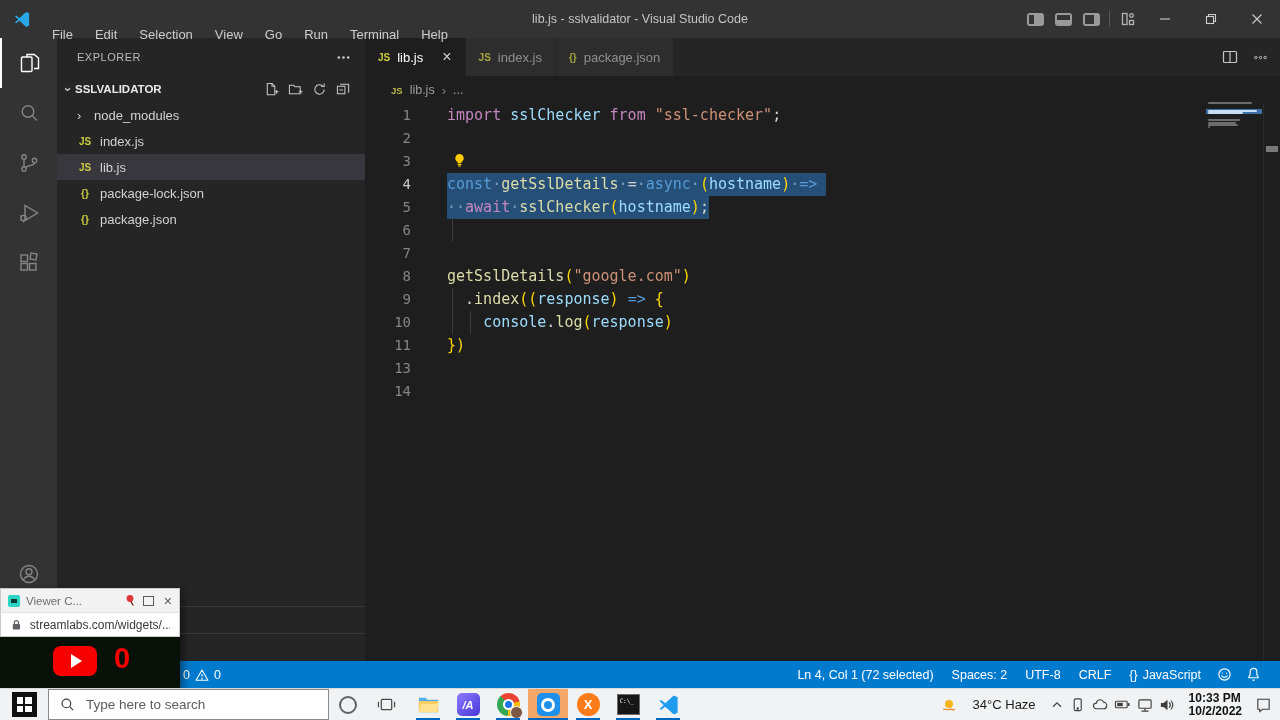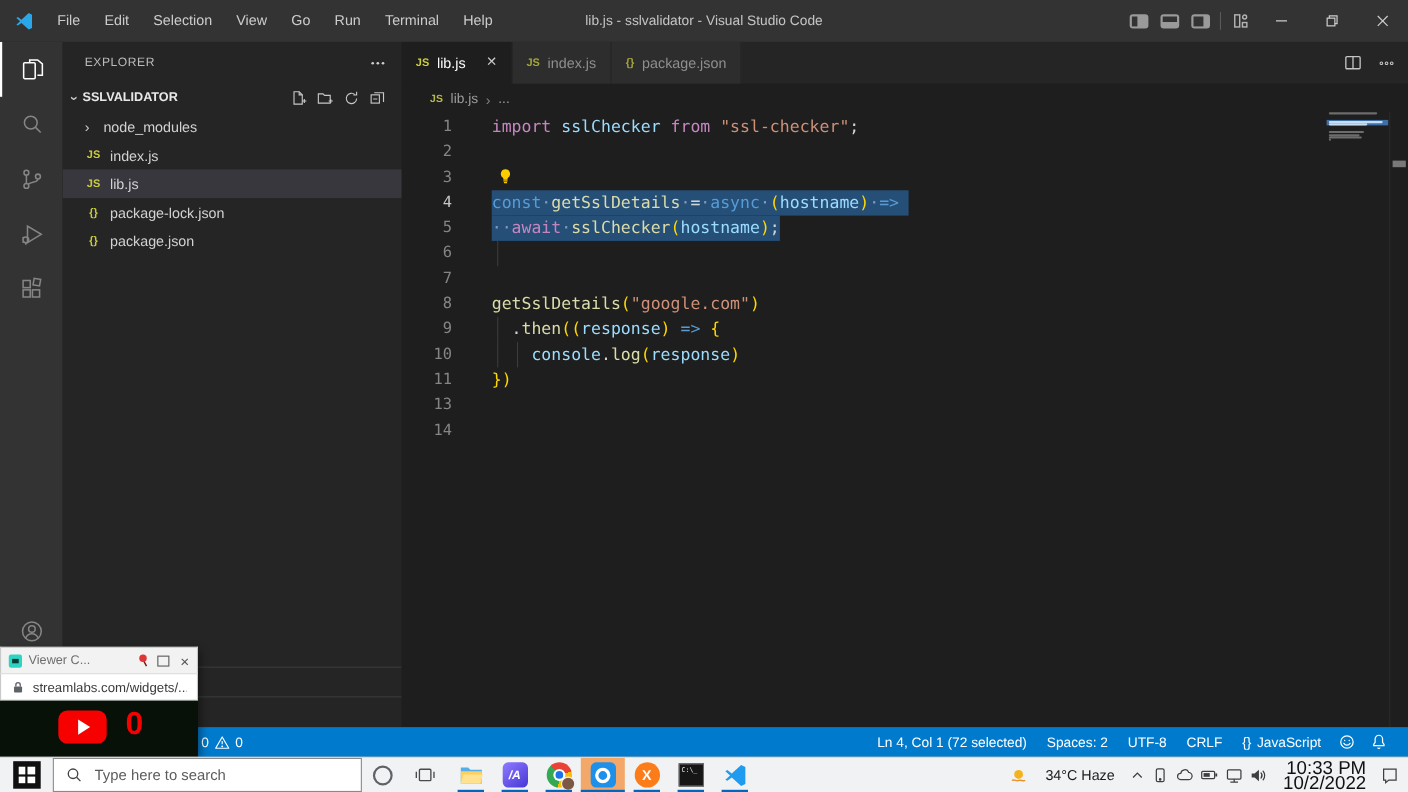--- a/index.html
+++ b/index.html
@@ -4,21 +4,21 @@
 <style>
   html,body{margin:0;padding:0;width:1280px;height:720px;overflow:hidden;background:#1e1e1e;
     font-family:"Liberation Sans",sans-serif;}
   .screen{position:relative;width:1280px;height:720px;background:#1e1e1e;}
 
   
   .titlebar{position:absolute;left:0;top:0;width:1280px;height:38px;background:#333333;
     display:flex;align-items:center;color:#cccccc;z-index:5;}
   .vslogo{margin:0 10px 0 13px;display:flex;}
   .menubar{display:flex;height:38px;}
-  .menu-item{padding:0 11px;font-size:13px;line-height:38px;color:#cccccc;cursor:default;}
+  .menu-item{padding:16px 11px;font-size:13px;line-height:38px;color:#cccccc;cursor:default;}
   .win-title{position:absolute;left:50%;transform:translateX(-50%);font-size:12.5px;color:#c5c5c5;white-space:nowrap;}
   .win-controls{margin-left:auto;display:flex;align-items:center;height:38px;}
   .wc{height:38px;display:flex;align-items:center;justify-content:center;}
   .wc.pane{width:28px;}
   .wc.sys{width:46px;}
   .wc-divider{width:1px;height:16px;background:#5a5a5a;margin:0 4px;}
   .panebox{width:17px;height:13px;border-radius:3px;background:#9a9a9a;position:relative;overflow:hidden;}
   .panebox .dark{position:absolute;background:#333333;}
 
   
@@ -137,21 +137,21 @@
   .slabs{width:23px;height:23px;border-radius:5px;background:#1e90ea;display:flex;align-items:center;justify-content:center;}
   .slabs i{width:8px;height:8px;border:3px solid #fff;border-radius:50%;display:block;}
   .xampp{width:23px;height:23px;border-radius:50%;background:#fb7c19;color:#fff;font-weight:800;font-size:13px;
     display:flex;align-items:center;justify-content:center;}
   .term{width:23px;height:21px;background:#161616;border:1px solid #6a6a6a;box-sizing:border-box;
     color:#e8e8e8;font-size:6px;font-family:"DejaVu Sans Mono",monospace;padding:2px 0 0 2px;}
   .tray{margin-left:auto;display:flex;align-items:center;gap:6px;padding-right:8px;}
   .weather{display:flex;align-items:center;gap:15px;margin-right:8px;}
   .weather-text{font-size:13px;color:#1b1b1b;white-space:nowrap;}
   .tray svg{flex:none;}
-  .clock{font-size:17px;line-height:13px;text-align:right;color:#111;margin:0 7px;white-space:nowrap;}
+  .clock{font-size:12px;line-height:13px;color:#111;margin:0 7px;white-space:nowrap;font-weight:bold;}
 </style>
 </head>
 <body>
 
 <div class="screen">
 
   <header class="titlebar">
     <span class="vslogo">
       <svg width="18" height="18" viewBox="0 0 24 24">
           <path d="M17.5 2.5 8.6 10.6 4.4 7.4 2.5 8.4l4.5 4.1-4.5 4.1 1.9 1 4.2-3.2 8.9 8.1 4-1.9V4.4z" fill="#2aa7e8"></path>
@@ -387,21 +387,21 @@
           <div class="ln">7</div>
           <div class="lc"></div>
         </div>
         <div class="line">
           <div class="ln">8</div>
           <div class="lc"><span class="tok fn">getSslDetails</span><span class="tok br">(</span><span class="tok st">"google.com"</span><span class="tok br">)</span></div>
         </div>
         <div class="line">
           <div class="ln">9</div>
           <span class="guide" style="left: 87px;"></span>
-          <div class="lc"><span class="tok sp">  </span><span class="tok pu">.</span><span class="tok fn">then</span><span class="tok br">(</span><span class="tok br">(</span><span class="tok vr">response</span><span class="tok br">)</span><span class="tok sp"> </span><span class="tok k2">=&gt;</span><span class="tok sp"> </span><span class="tok br">{</span></div>
+          <div class="lc"><span class="tok sp">  </span><span class="tok pu">.</span><span class="tok fn">index</span><span class="tok br">(</span><span class="tok br">(</span><span class="tok vr">response</span><span class="tok br">)</span><span class="tok sp"> </span><span class="tok k2">=&gt;</span><span class="tok sp"> </span><span class="tok br">{</span></div>
         </div>
         <div class="line">
           <div class="ln">10</div>
           <span class="guide" style="left: 87px;"></span>
           <span class="guide" style="left: 105px;"></span>
           <div class="lc"><span class="tok sp">    </span><span class="tok vr">console</span><span class="tok pu">.</span><span class="tok fn">log</span><span class="tok br">(</span><span class="tok vr">response</span><span class="tok br">)</span></div>
         </div>
         <div class="line">
           <div class="ln">11</div>
           <div class="lc"><span class="tok br">}</span><span class="tok br">)</span></div>

